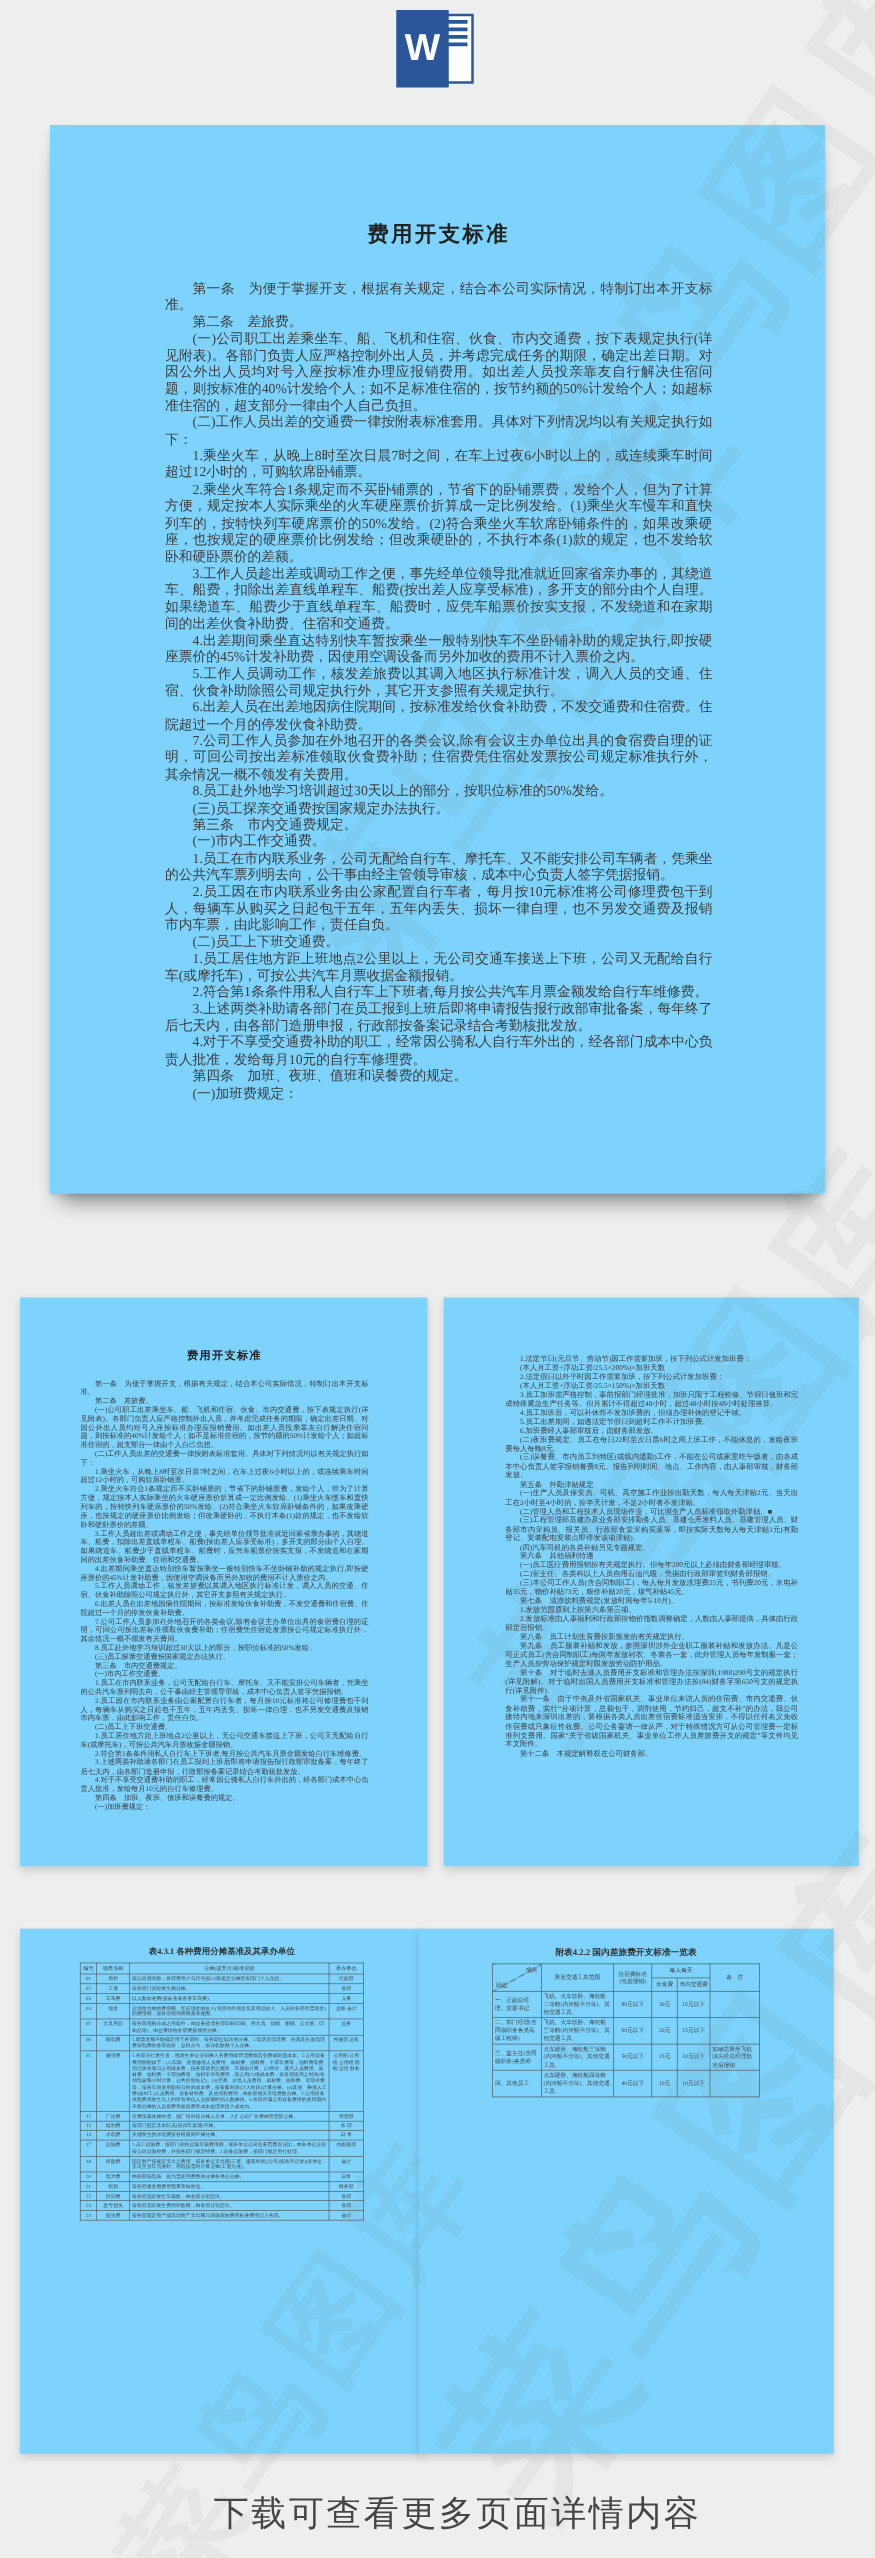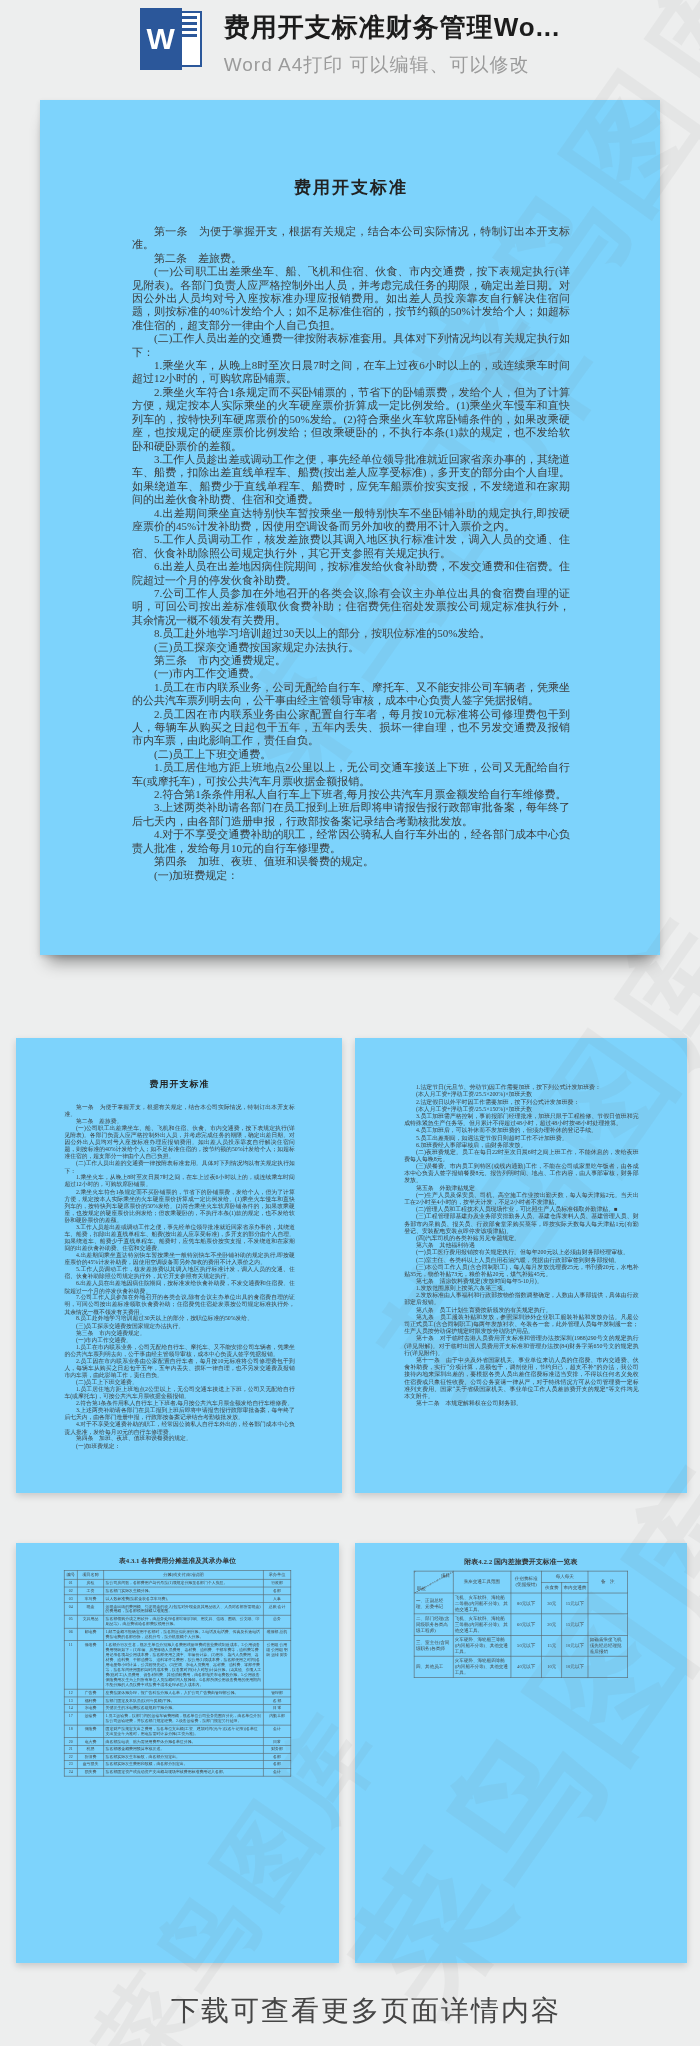--- a/index.html
+++ b/index.html
@@ -16,21 +16,21 @@
   .header-text{display:flex;flex-direction:column;}
   .header-title{font-size:26px;font-weight:bold;color:#1c1c1c;letter-spacing:1px;line-height:1.2;margin-top:4px;}
   .header-subtitle{font-size:19px;color:#9b9b9b;margin-top:9px;letter-spacing:1px;}
   
   .page{position:absolute;background:#7dd3fc;}
   .page-large{left:40px;top:100px;width:620px;height:855px;box-shadow:0 14px 16px -8px rgba(0,0,0,.45),0 2px 5px rgba(0,0,0,.12);}
   .page-small{overflow:hidden;box-shadow:0 3px 7px rgba(0,0,0,.16);}
   #page2{left:16px;top:1038px;width:326px;height:455px;}
   #page3{left:355px;top:1038px;width:332px;height:455px;}
   #page4{left:16px;top:1543px;width:323px;height:420px;}
-  #page5{left:355px;top:1543px;width:332px;height:420px;}
+  #page5{left:335px;top:1543px;width:332px;height:420px;}
   .scale-wrap{width:620px;transform-origin:0 0;}
   #page2 .scale-wrap{transform:scale(0.526);}
   #page3 .scale-wrap{transform:scale(0.535);}
   #page4 .scale-wrap{transform:scale(0.521);}
   #page5 .scale-wrap{transform:scale(0.535);}
   .doc-inner{padding:76px 90px 0 92px;box-sizing:border-box;width:620px;}
   .doc-inner.cont{padding-top:86px;}
   .doc-title{text-align:center;font-size:17px;font-weight:bold;color:#222;margin:0 0 26px 0;font-family:"Liberation Serif",serif;letter-spacing:2px;}
   .doc-p{font-size:11px;line-height:13.4px;margin:0;text-indent:2em;text-align:justify;color:#3c3c3c;font-family:"Liberation Serif",serif;}
   
@@ -72,24 +72,20 @@
 
 <div class="site-header">
   <div class="word-icon">
     <div class="backpage">
         <i></i>
         <i></i>
         <i></i>
         <i></i>
       </div>
     <div class="frontpanel">W</div>
-  </div>
-  <div class="header-text">
-    <div class="header-title">费用开支标准财务管理Wo...</div>
-    <div class="header-subtitle">Word A4打印 可以编辑、可以修改</div>
   </div>
 </div>
 
 <div class="page page-large" id="page1">
   <div class="doc-inner">
     <h1 class="doc-title">费用开支标准</h1>
     <div>
         <p class="doc-p">第一条　为便于掌握开支，根据有关规定，结合本公司实际情况，特制订出本开支标准。</p>
         <p class="doc-p">第二条　差旅费。</p>
         <p class="doc-p">(一)公司职工出差乘坐车、船、飞机和住宿、伙食、市内交通费，按下表规定执行(详见附表)。各部门负责人应严格控制外出人员，并考虑完成任务的期限，确定出差日期。对因公外出人员均对号入座按标准办理应报销费用。如出差人员投亲靠友自行解决住宿问题，则按标准的40%计发给个人；如不足标准住宿的，按节约额的50%计发给个人；如超标准住宿的，超支部分一律由个人自己负担。</p>

